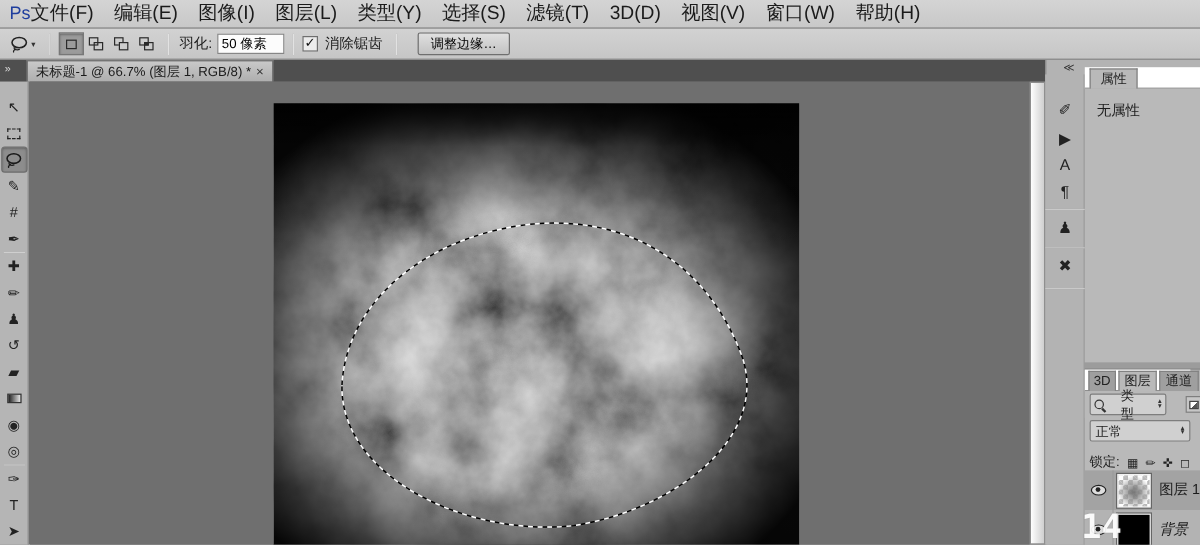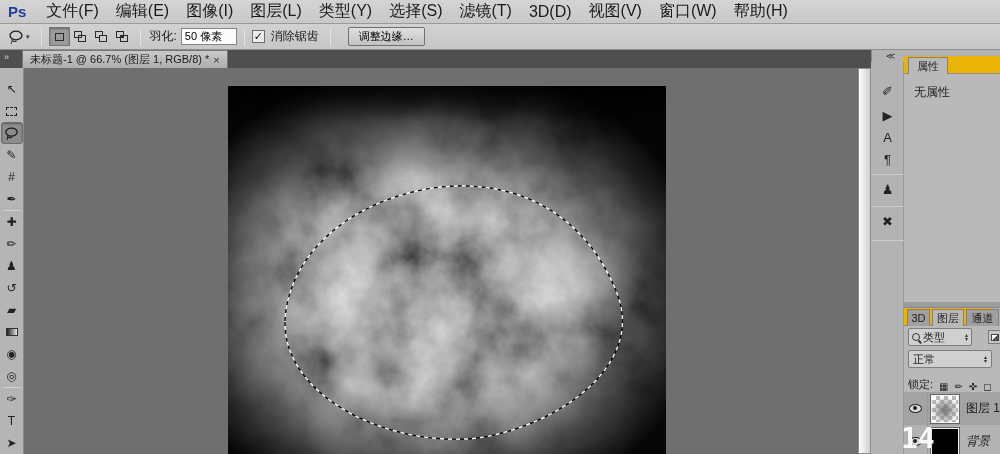--- a/index.html
+++ b/index.html
@@ -4,21 +4,21 @@
 <style>
   * { margin:0; padding:0; box-sizing:border-box; }
   html,body { width:1000px; height:454px; overflow:hidden; }
   body { font-family:"Liberation Sans","DejaVu Sans",sans-serif; color:#1b1b1b; }
   #screen { position:relative; width:1000px; height:454px; background:#6f6f6f; }
 
   
   .menubar { position:absolute; left:0; top:0; width:1000px; height:24px;
     background:linear-gradient(#d4d4d4,#c8c8c8); border-bottom:1px solid #9a9a9a;
     display:flex; align-items:center; padding-left:8px; }
-  .ps-logo { font-weight:bold; font-size:15px; color:#1f3e9e; margin-right:20px; letter-spacing:0; }
+  .ps-logo { font-weight:normal; font-size:15px; color:#1f3e9e; letter-spacing:0; }
   .menu-item { font-size:16px; margin-right:17px; white-space:nowrap; cursor:default; }
 
   .optionsbar { position:absolute; left:0; top:24px; width:1000px; height:26px;
     background:linear-gradient(#d2d2d2,#c6c6c6); border-bottom:1px solid #8e8e8e;
     display:flex; align-items:center; padding-left:8px; }
   .ob-sep { width:1px; height:18px; background:#9e9e9e; border-right:1px solid #e2e2e2; margin:0 7px; }
   .tool-preview { display:flex; align-items:center; gap:2px; margin-right:4px; }
   .dd-arrow { font-size:7px; color:#333; }
   .mode-btn { width:21px; height:19px; border:1px solid transparent; display:flex; align-items:center; justify-content:center; position:relative; }
   .mode-btn.pressed { background:#9b9b9b; border:1px solid #777; box-shadow:inset 0 1px 2px rgba(0,0,0,.35); }
@@ -63,32 +63,32 @@
   .vscroll { position:absolute; left:858px; top:68px; width:13px; height:386px;
     background:linear-gradient(90deg,#ffffff,#cfcfcf); border:1px solid #8f8f8f; }
 
   
   .dock { position:absolute; left:871px; top:50px; width:129px; height:404px; background:#b3b3b3; border-left:1px solid #8a8a8a; }
   .collapse-right { position:absolute; left:886px; top:51px; font-size:9px; color:#333; letter-spacing:-1px; }
   .dockstrip { position:absolute; left:871px; top:62px; width:33px; height:392px; background:#b3b3b3; border-right:1px solid #989898; }
   .strip-icon { position:absolute; left:0; width:33px; height:20px; text-align:center; font-size:13px; color:#222; line-height:20px; }
   .strip-line { position:absolute; left:0; width:33px; height:1px; background:#8f8f8f; border-bottom:1px solid #c9c9c9; }
 
-  .panel-tabbar { position:absolute; background:#eab308; border-bottom:1px solid #8f8f8f; }
+  .panel-tabbar { position:absolute; background:#ffffff; border-bottom:1px solid #8f8f8f; }
   .panel-tab { position:absolute; top:1px; height:17px; font-size:11px; text-align:center; line-height:17px;
     background:#9f9f9f; border:1px solid #828282; border-bottom:none; color:#222; white-space:nowrap; overflow:hidden; }
   .panel-tab.active { background:#b9b9b9; }
   .props-body { position:absolute; left:904px; top:74px; width:96px; height:228px; background:#b9b9b9; }
   .props-empty { position:absolute; left:10px; top:10px; font-size:12px; color:#1d1d1d; }
   .panel-gap { position:absolute; left:904px; top:302px; width:96px; height:6px; background:#9c9c9c; border-bottom:1px solid #888; }
 
   .layers-body { position:absolute; left:904px; top:326px; width:96px; height:128px; background:#b9b9b9; }
   .filter-row { position:absolute; left:904px; top:326px; width:96px; height:22px; background:#b9b9b9; }
   .kind-dd { position:absolute; left:4px; top:2px; width:64px; height:18px; background:#d0d0d0;
-    border:1px solid #7e7e7e; border-radius:2px; display:flex; align-items:center; padding:0 3px; gap:3px; }
+    border:1px solid #7e7e7e; border-radius:2px; display:flex; align-items:center; padding:0 3px; gap:14px; }
   .kind-dd .lbl { font-size:11px; }
   .mag { width:8px; height:8px; border:1.5px solid #333; border-radius:50%; position:relative; flex:0 0 8px; }
   .mag::after { content:""; position:absolute; width:4px; height:1.5px; background:#333; transform:rotate(45deg); left:5px; top:7px; }
   .updown { display:flex; flex-direction:column; align-items:center; line-height:4px; font-size:6px; color:#333; margin-left:auto; }
   .mini-btn { position:absolute; left:84px; top:4px; width:14px; height:14px; background:#c6c6c6; border:1px solid #7e7e7e;
     display:flex; align-items:center; justify-content:center; overflow:hidden; }
   .mini-btn .px { width:8px; height:7px; background:linear-gradient(135deg,#fff 0 50%,#555 50% 100%); border:1px solid #444; }
 
   .blend-row { position:absolute; left:904px; top:348px; width:96px; height:23px; }
   .blend-dd { position:absolute; left:4px; top:2px; width:84px; height:18px; background:#d0d0d0;

